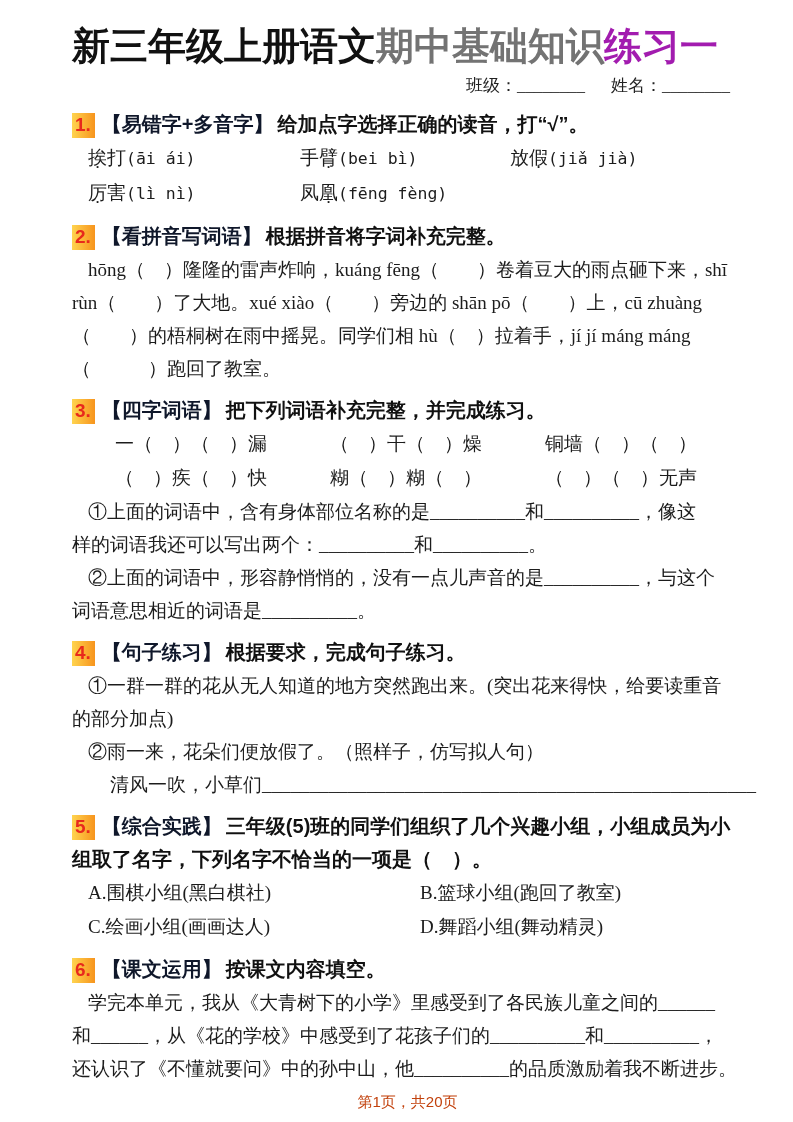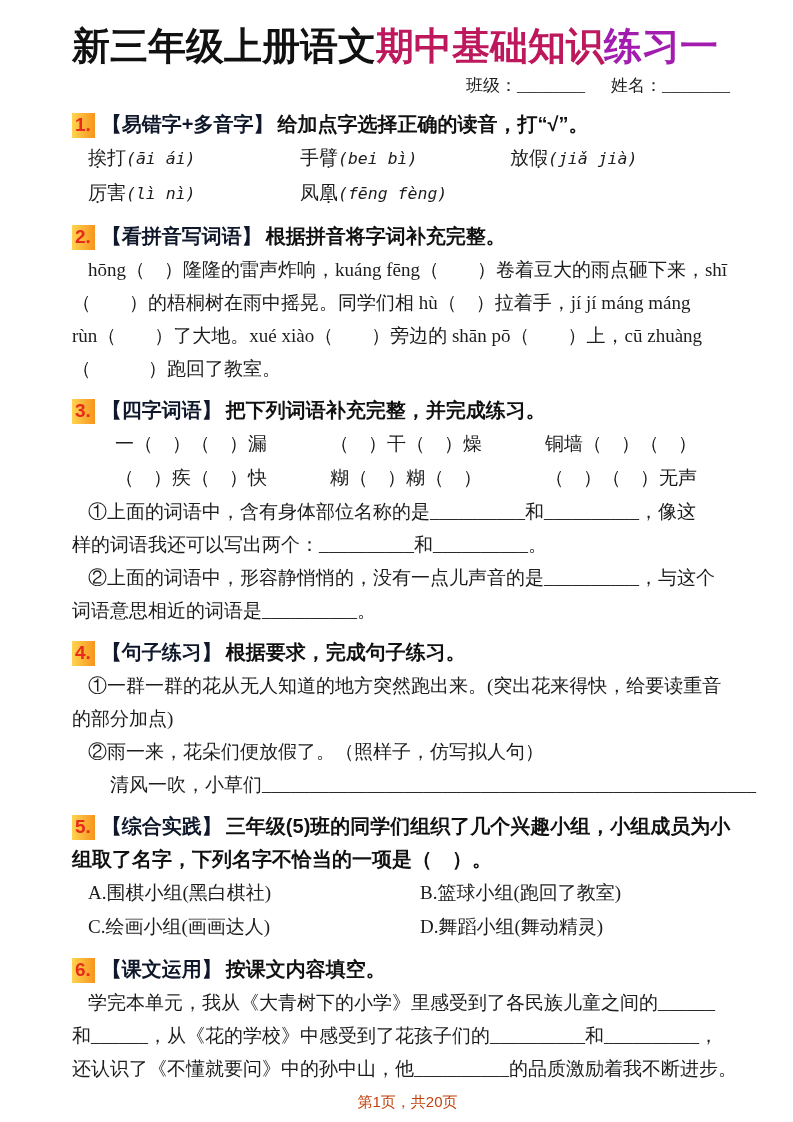--- a/index.html
+++ b/index.html
@@ -16,21 +16,21 @@
   .title{
     font-family:"Liberation Sans","DejaVu Sans",sans-serif;
     font-weight:bold;
     font-size:38px;
     line-height:1.3;
     margin:2px 0 2px 0;
     white-space:nowrap;
     letter-spacing:0px;
   }
   .t-black{color:#111111;}
-  .t-blue{color:#be185d;}
+  .t-blue{color:#737373;}
   .t-red{color:#a21caf;}
   .meta-row{
     text-align:right;
     font-size:17px;
     margin:0 13px 8px 0;
     line-height:26px;
     color:#222;
   }
   .meta-row .lbl{margin-left:26px;}
   .blank-chars{letter-spacing:0;}
@@ -63,21 +63,20 @@
   .pron-grid{
     display:grid;
     grid-template-columns:212px 210px 1fr;
     padding-left:16px;
     font-size:19px;
     line-height:34px;
   }
   .py{
     font-family:"DejaVu Sans Mono",monospace;
     font-size:16.5px;
-    font-style:italic;
   }
   .dotchar{position:relative;display:inline-block;}
   .dotchar::after{
     content:"\2022";
     position:absolute;left:50%;bottom:-9px;
     transform:translateX(-50%);
     font-size:9px;color:#1c1c1c;
   }
   .words-grid{
     display:grid;
@@ -116,22 +115,22 @@
   <div class="pron-grid">
     <div><span></span><span class="dotchar">挨</span><span>打</span><span class="py">(āi ái)</span></div>
     <div><span>手</span><span class="dotchar">臂</span><span></span><span class="py">(bei bì)</span></div>
     <div><span>放</span><span class="dotchar">假</span><span></span><span class="py">(jiǎ jià)</span></div>
     <div><span></span><span class="dotchar">厉</span><span>害</span><span class="py">(lì nì)</span></div>
     <div><span>凤</span><span class="dotchar">凰</span><span></span><span class="py">(fēng fèng)</span></div>
   </div>
 
   <div class="sec-head"><span class="num">2.</span><span class="tag">【看拼音写词语】</span><span>根据拼音将字词补充完整。</span></div>
   <div class="line indent1">hōng（　）隆隆的雷声炸响，kuáng fēng（　　）卷着豆大的雨点砸下来，shī</div>
+  <div class="line">rùn（　　）了大地。xué xiào（　　）旁边的 shān pō（　　）上，cū zhuàng</div>
   <div class="line">（　　）的梧桐树在雨中摇晃。同学们相 hù（　）拉着手，jí jí máng máng</div>
-  <div class="line">rùn（　　）了大地。xué xiào（　　）旁边的 shān pō（　　）上，cū zhuàng</div>
   <div class="line">（　　　）跑回了教室。</div>
 
   <div class="sec-head"><span class="num">3.</span><span class="tag">【四字词语】</span><span>把下列词语补充完整，并完成练习。</span></div>
   <div class="words-grid">
     <div>一（　）（　）漏</div>
     <div>（　）干（　）燥</div>
     <div>铜墙（　）（　）</div>
     <div>（　）疾（　）快</div>
     <div>糊（　）糊（　）</div>
     <div>（　）（　）无声</div>

